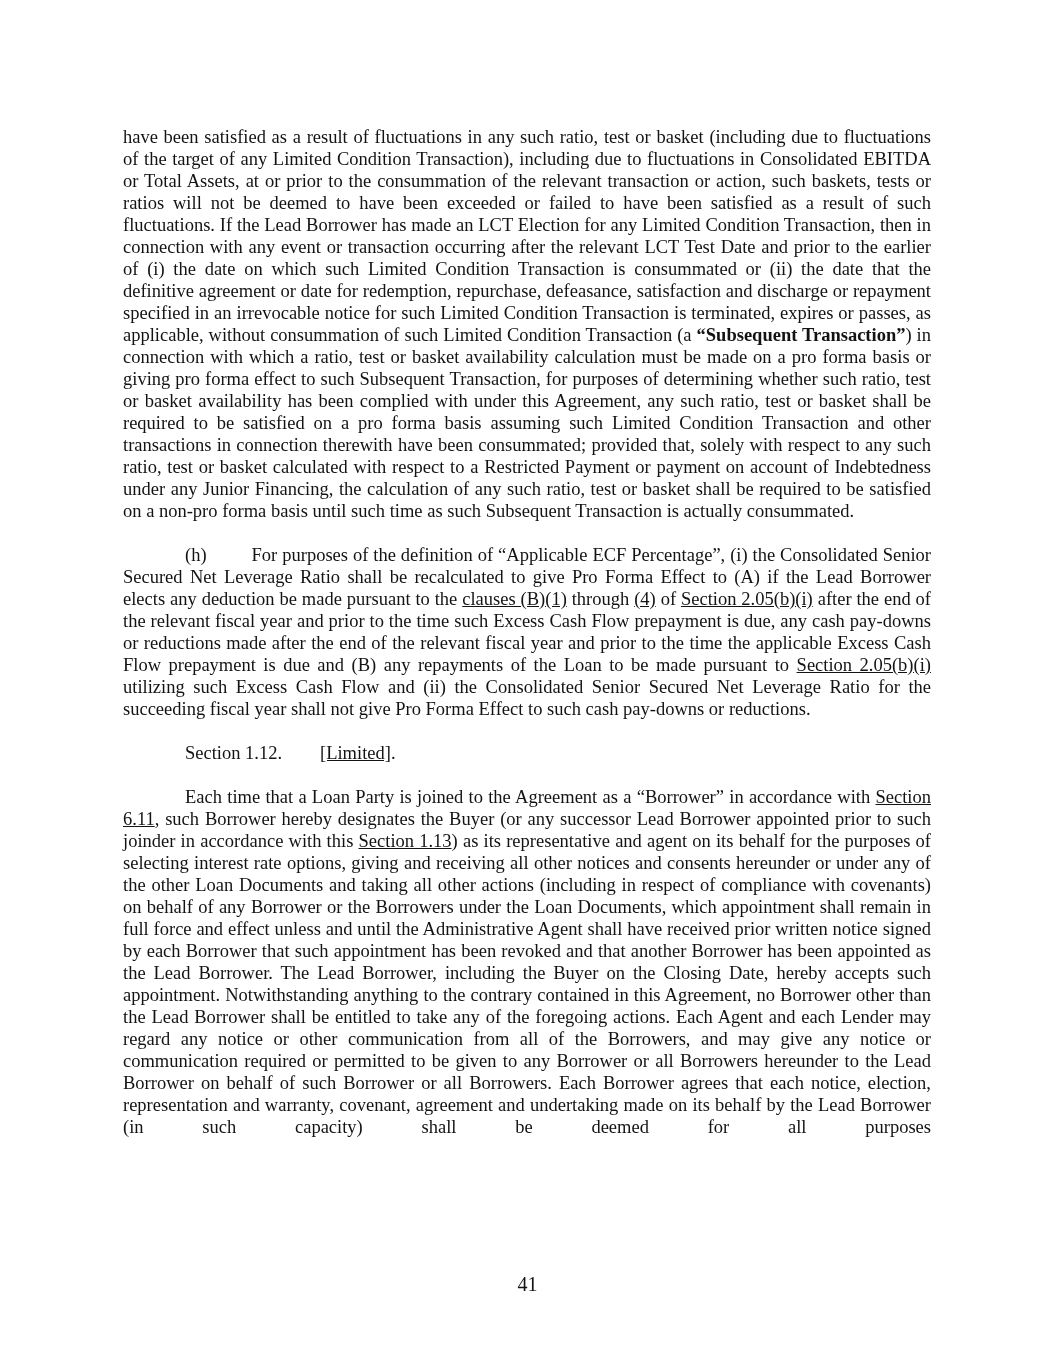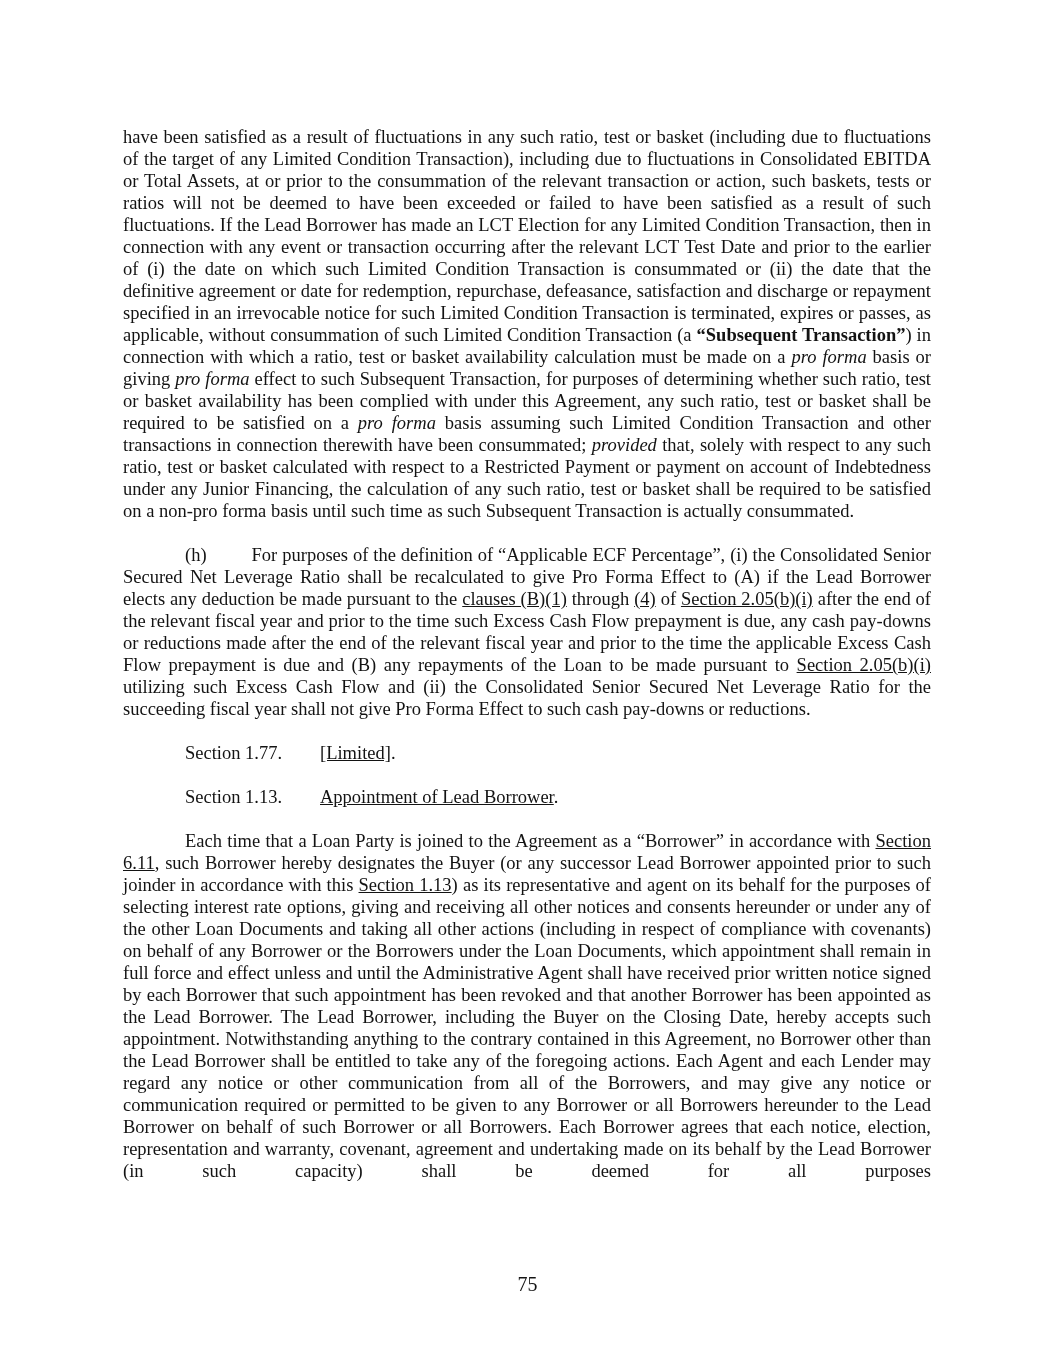--- a/index.html
+++ b/index.html
@@ -17,40 +17,39 @@
     position: absolute; left: 123px; top: 126px; width: 808px;
   }
   p.para { text-align: justify; margin: 0 0 22px 0; }
   p.indent { text-indent: 62px; margin-top: 8px; }
   p.continued { text-align-last: justify; }
   p.heading { margin: 0 0 22px 0; padding-left: 62px; }
   .h-label { display: inline-block; width: 135px; }
   .underline { text-decoration: underline; }
   .seg-normal { }
   .seg-bold { font-weight: 700; font-family: Liberation Serif, serif; }
-  .seg-italic { font-style: italic; }
+  .seg-italic { }
   .seg-underline { text-decoration: underline; }
   .seg-tab { display: inline-block; width: 45px; }
   .footer {
     position: absolute; left: 0; right: 0; top: 1272px;
     text-align: center; font-size: 20px; line-height: 24px;
   }
 </style>
 </head>
 <body>
 
 <div class="page">
   <main class="content">
 
     <p class="para"><span class="seg-normal">have been satisfied as a result of fluctuations in any such ratio, test or basket (including due to fluctuations of the target of any Limited Condition Transaction), including due to fluctuations in Consolidated EBITDA or Total Assets, at or prior to the consummation of the relevant transaction or action, such baskets, tests or ratios will not be deemed to have been exceeded or failed to have been satisfied as a result of such fluctuations.  If the Lead Borrower has made an LCT Election for any Limited Condition Transaction, then in connection with any event or transaction occurring after the relevant LCT Test Date and prior to the earlier of (i) the date on which such Limited Condition Transaction is consummated or (ii) the date that the definitive agreement or date for redemption, repurchase, defeasance, satisfaction and discharge or repayment specified in an irrevocable notice for such Limited Condition Transaction is terminated, expires or passes, as applicable, without consummation of such Limited Condition Transaction (a </span><span class="seg-bold">“Subsequent Transaction”</span><span class="seg-normal">) in connection with which a ratio, test or basket availability calculation must be made on a </span><span class="seg-italic">pro forma</span><span class="seg-normal"> basis or giving </span><span class="seg-italic">pro forma</span><span class="seg-normal"> effect to such Subsequent Transaction, for purposes of determining whether such ratio, test or basket availability has been complied with under this Agreement, any such ratio, test or basket shall be required to be satisfied on a </span><span class="seg-italic">pro forma</span><span class="seg-normal"> basis assuming such Limited Condition Transaction and other transactions in connection therewith have been consummated; </span><span class="seg-italic">provided</span><span class="seg-normal"> that, solely with respect to any such ratio, test or basket calculated with respect to a Restricted Payment or payment on account of Indebtedness under any Junior Financing, the calculation of any such ratio, test or basket shall be required to be satisfied on a non-pro forma basis until such time as such Subsequent Transaction is actually consummated.</span></p>
 
     <p class="para indent"><span class="seg-normal">(h)</span><span class="seg-tab"></span><span class="seg-normal">For purposes of the definition of “Applicable ECF Percentage”, (i) the Consolidated Senior Secured Net Leverage Ratio shall be recalculated to give Pro Forma Effect to (A) if the Lead Borrower elects any deduction be made pursuant to the </span><span class="seg-underline">clauses (B)(1)</span><span class="seg-normal"> through </span><span class="seg-underline">(4)</span><span class="seg-normal"> of </span><span class="seg-underline">Section 2.05(b)(i)</span><span class="seg-normal"> after the end of the relevant fiscal year and prior to the time such Excess Cash Flow prepayment is due, any cash pay-downs or reductions made after the end of the relevant fiscal year and prior to the time the applicable Excess Cash Flow prepayment is due and (B) any repayments of the Loan to be made pursuant to </span><span class="seg-underline">Section 2.05(b)(i)</span><span class="seg-normal"> utilizing such Excess Cash Flow and (ii) the Consolidated Senior Secured Net Leverage Ratio for the succeeding fiscal year shall not give Pro Forma Effect to such cash pay-downs or reductions.</span></p>
 
-    <p class="heading"><span class="h-label">Section 1.77.</span><span class="underline">[Limited]</span><span>.</span></p>
+    <p class="heading"><span class="h-label">Section 1.12.</span><span class="underline">[Limited]</span><span>.</span></p>
 
-    <p class="heading"><span class="h-label">Section 1.13.</span><span class="underline">Appointment of Lead Borrower</span><span>.</span></p>
 
     <p class="para indent continued"><span class="seg-normal">Each time that a Loan Party is joined to the Agreement as a “Borrower” in accordance with </span><span class="seg-underline">Section 6.11</span><span class="seg-normal">, such Borrower hereby designates the Buyer (or any successor Lead Borrower appointed prior to such joinder in accordance with this </span><span class="seg-underline">Section 1.13</span><span class="seg-normal">) as its representative and agent on its behalf for the purposes of selecting interest rate options, giving and receiving all other notices and consents hereunder or under any of the other Loan Documents and taking all other actions (including in respect of compliance with covenants) on behalf of any Borrower or the Borrowers under the Loan Documents, which appointment shall remain in full force and effect unless and until the Administrative Agent shall have received prior written notice signed by each Borrower that such appointment has been revoked and that another Borrower has been appointed as the Lead Borrower.  The Lead Borrower, including the Buyer on the Closing Date, hereby accepts such appointment.  Notwithstanding anything to the contrary contained in this Agreement, no Borrower other than the Lead Borrower shall be entitled to take any of the foregoing actions.  Each Agent and each Lender may regard any notice or other communication from all of the Borrowers, and may give any notice or communication required or permitted to be given to any Borrower or all Borrowers hereunder to the Lead Borrower on behalf of such Borrower or all Borrowers.  Each Borrower agrees that each notice, election, representation and warranty, covenant, agreement and undertaking made on its behalf by the Lead Borrower (in such capacity) shall be deemed for all purposes</span></p>
 
   </main>
 
-  <div class="footer">75</div>
+  <div class="footer">41</div>
 </div>
 
 </body></html>

